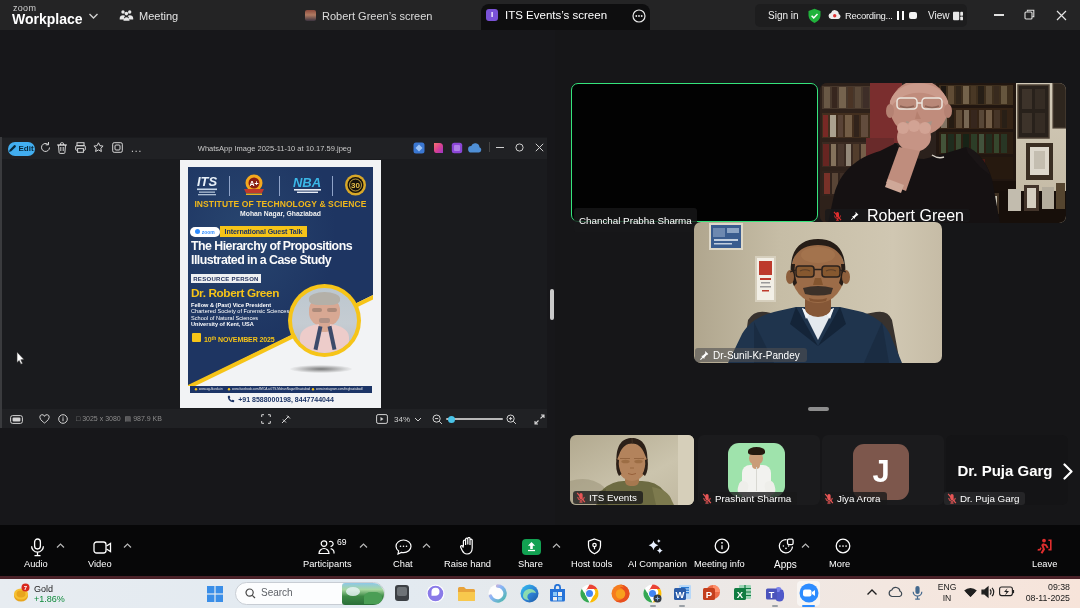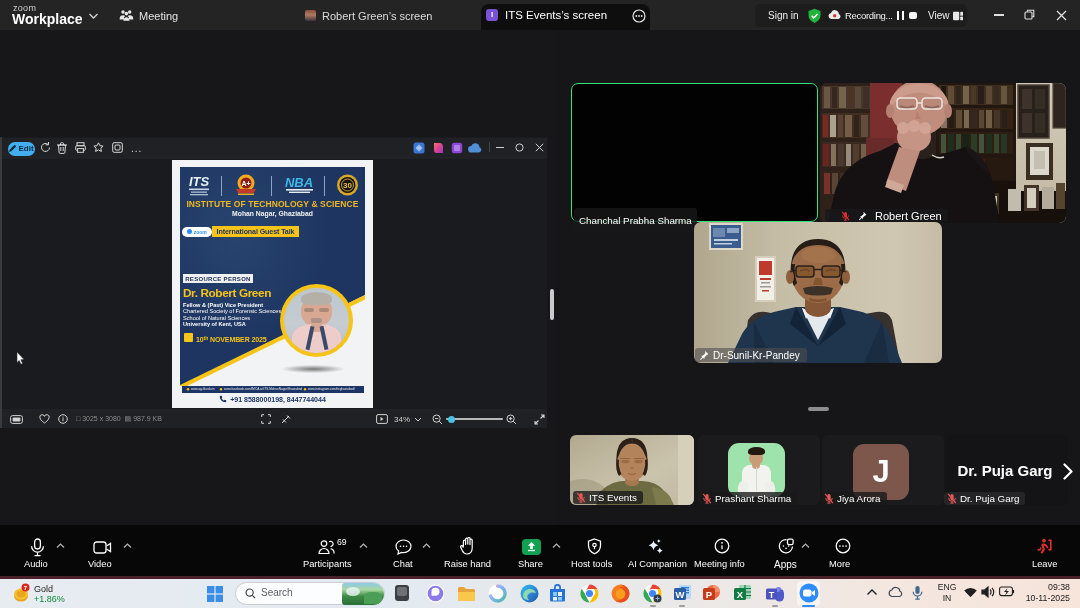--- a/index.html
+++ b/index.html
@@ -94,20 +94,21 @@
         <rect x="2.6" y="6.6" width="5.8" height="3.7" fill="#202124"></rect>
       </svg>
   <svg class="ab" style="left:93px;top:112px" width="11" height="11" viewBox="0 0 11 11" fill="none" stroke="#d8d8d8" stroke-width="1">
         <path d="M5.5.8l1.4 2.9 3.2.4-2.3 2.2.6 3.2-2.9-1.6-2.9 1.6.6-3.2L.9 4.1l3.2-.4z"></path>
       </svg>
   <svg class="ab" style="left:112px;top:112px" width="11" height="11" viewBox="0 0 11 11" fill="none" stroke="#d8d8d8" stroke-width="1">
         <rect x="0.7" y="0.7" width="9.6" height="9.6" rx="1.5"></rect>
         <rect x="3" y="3" width="5" height="5" rx="1"></rect>
       </svg>
   <div class="ab" style="left:131px;top:112.5px;color:#d8d8d8;font-size:10px;letter-spacing:1px">...</div>
+  <div class="ab" style="left:2px;top:108px;width:545px;height:21px;display:flex;align-items:center;justify-content:center;color:#c9c9c9;font-size:7.5px;pointer-events:none">WhatsApp Image 2025-11-10 at 10.17.59.jpeg</div>
   
   <svg class="ab" style="left:413px;top:111.5px" width="12" height="12" viewBox="0 0 12 12">
         <rect x="0.5" y="0.5" width="11" height="11" rx="2.5" fill="#3a77d2"></rect>
         <path d="M2.5 6l3.5-3.5L9.5 6 6 9.5z" fill="#9ec4f5"></path>
       </svg>
   <svg class="ab" style="left:432px;top:111.5px" width="12" height="12" viewBox="0 0 12 12">
         <defs>
           <linearGradient id="dsg" x1="0" y1="0" x2="1" y2="1">
             <stop offset="0" stop-color="#f6736f"></stop>
             <stop offset=".5" stop-color="#d9418f"></stop>
@@ -126,21 +127,21 @@
   <div class="ab" style="left:489px;top:112px;width:1px;height:10px;background:#444"></div>
   <div class="ab" style="left:496px;top:117px;width:8px;height:1.3px;background:#d0d0d0"></div>
   <svg class="ab" style="left:515px;top:113px" width="9" height="9" viewBox="0 0 9 9">
         <circle cx="4.5" cy="4.5" r="3.6" stroke="#d0d0d0" stroke-width="1" fill="none"></circle>
       </svg>
   <svg class="ab" style="left:535px;top:113px" width="9" height="9" viewBox="0 0 9 9">
         <path d="M.8.8l7.4 7.4M8.2.8L.8 8.2" stroke="#d0d0d0" stroke-width="1"></path>
       </svg>
 
   
-  <div class="ab" id="poster" style="left:172px;top:130px;width:201px;height:248px;background:#f2f3f5;overflow:hidden">
+  <div class="ab" id="poster" style="left:180px;top:130px;width:201px;height:248px;background:#f2f3f5;overflow:hidden">
 
     <div class="ab" style="left:8px;top:7px;width:185px;height:219px;background:#203a6d"></div>
 
     <svg class="ab" style="left:8px;top:7px" width="185" height="219" viewBox="0 0 185 219">
           <defs>
             <radialGradient id="pbg" cx="30%" cy="30%">
               <stop offset="0" stop-color="#28456f"></stop>
               <stop offset="1" stop-color="#1e3562"></stop>
             </radialGradient>
           </defs>
@@ -180,20 +181,21 @@
 
     <div class="ab" style="left:0;top:39px;width:201px;text-align:center;color:#f0b81c;font-size:8.5px;font-weight:800;letter-spacing:.1px;white-space:nowrap">INSTITUTE OF TECHNOLOGY &amp; SCIENCE</div>
     <div class="ab" style="left:0;top:50px;width:201px;text-align:center;color:#f2f2f2;font-size:6.8px;font-weight:700">Mohan Nagar, Ghaziabad</div>
 
     <div class="ab" style="left:10px;top:66.5px;width:30px;height:10px;background:#fff;border-radius:5px;display:flex;align-items:center;justify-content:center;gap:1.5px">
           <span style="width:5px;height:5px;border-radius:50%;background:#2d8cff;display:inline-block"></span>
           <span style="color:#2d8cff;font-size:5px;font-weight:700">zoom</span>
         </div>
     <div class="ab" style="left:40px;top:66px;width:87px;height:11px;background:#f6c418;color:#1c3466;font-size:7.1px;font-weight:800;display:flex;align-items:center;justify-content:center;white-space:nowrap;letter-spacing:-.1px">International Guest Talk</div>
 
+    <div class="ab" style="left:11px;top:80px;color:#fbfbfb;font-size:12.4px;font-weight:800;letter-spacing:-0.55px;line-height:13.8px;white-space:nowrap">The Hierarchy of Propositions<br>Illustrated in a Case Study</div>
 
     <div class="ab" style="left:11px;top:114px;width:70px;height:9px;background:#eef0f2;color:#20305c;font-size:6px;font-weight:800;display:flex;align-items:center;justify-content:center;letter-spacing:.3px;white-space:nowrap">RESOURCE PERSON</div>
     <div class="ab" style="left:11px;top:126px;color:#f6c418;font-size:11.8px;font-weight:800;letter-spacing:-.4px;white-space:nowrap">Dr. Robert Green</div>
     <div class="ab" style="left:11px;top:142px;color:#fff;font-size:5.6px;font-weight:700;line-height:6.4px;white-space:nowrap">Fellow &amp; (Past) Vice President<br><span style="font-weight:400">Chartered Society of Forensic Sciences<br>School of Natural Sciences</span><br>University of Kent, USA</div>
 
     <div class="ab" style="left:12px;top:173px;width:9px;height:9px;background:#f6c418;border-radius:1px"></div>
     <div class="ab" style="left:24px;top:174.5px;color:#f6c418;font-size:7px;font-weight:800;letter-spacing:-.1px;white-space:nowrap">10<span style="font-size:5px;vertical-align:2px">th</span> NOVEMBER 2025</div>
 
     <div class="ab" style="left:108px;top:124px;width:73px;height:73px;border-radius:50%;background:#f6c418"></div>
     <div class="ab" style="left:112px;top:128px;width:65px;height:65px;border-radius:50%;background:linear-gradient(180deg,#bcc7cf 0%,#c5ccd2 55%,#b9bec6 100%);overflow:hidden">
@@ -412,21 +414,21 @@
   <circle cx="83" cy="45" r="6" fill="#d2a394"></circle>
         <circle cx="94" cy="43" r="6" fill="#d2a394"></circle>
         <circle cx="105" cy="45" r="6" fill="#d2a394"></circle>
 
   <path d="M79 64 L100 68 86 108 66 100z" fill="#bf8d7d"></path>
   <path d="M68 96 l16 6 -3 8 -16 -6z" fill="#cfa898"></path>
 
   <path d="M112 72 q6 4 12 2" stroke="#d8d2c8" stroke-width="1.5" fill="none"></path>
 </svg>
 </div>
-<div class="lbl" style="left:825px;top:209px;height:13px;padding:0 6px 0 16px;font-size:11px;gap:8px">
+<div class="lbl" style="left:825px;top:209px;height:13px;padding:0 6px 0 8px;font-size:16px;gap:8px">
   <svg width="9" height="10" viewBox="0 0 9 10">
         <rect x="3" y="1" width="3" height="5.5" rx="1.5" fill="#e02e2e"></rect>
         <path d="M1.5 4.5a3 3 0 0 0 6 0M4.5 7.5v1.7M3 9.2h3" stroke="#e02e2e" stroke-width=".9" fill="none"></path>
         <path d="M1 .8l7 8.4" stroke="#e02e2e" stroke-width="1.1"></path>
       </svg>
   <svg width="9" height="10" viewBox="0 0 9 10">
         <path d="M5.5.8l2.9 2.9-.8.8-.3-.3L5 6.5l-.3 1.6-1-1L1.6 9.2l-.7-.7 2.1-2.1-1-1L3.6 5l2.3-2.3-.3-.3z" fill="#fff"></path>
       </svg>
   Robert Green</div>
 
@@ -848,16 +850,16 @@
   <svg class="ab" style="left:981px;top:6px" width="14" height="14" viewBox="0 0 14 14" fill="none" stroke="#1f1f1f" stroke-width="1.2">
         <path d="M1 5.2h2.4L7 2v10L3.4 8.8H1z" fill="#1f1f1f"></path>
         <path d="M9 4.5a3.5 3.5 0 0 1 0 5M11 2.8a6 6 0 0 1 0 8.4"></path>
       </svg>
   <svg class="ab" style="left:999px;top:7px" width="16" height="11" viewBox="0 0 16 11" fill="none" stroke="#1f1f1f" stroke-width="1.1">
         <rect x=".6" y="1" width="12.8" height="8.6" rx="2"></rect>
         <path d="M14.4 4v3.2" stroke-width="1.4"></path>
         <path d="M8.5 2.2L5 6h2.5L6 9.4 10 5H7.3z" fill="#1f1f1f" stroke="none"></path>
       </svg>
   <div class="ab" style="left:1040px;top:3px;width:30px;text-align:right;font-size:8.8px;color:#1a1a1a">09:38</div>
-  <div class="ab" style="left:1018px;top:14px;width:52px;text-align:right;font-size:8.8px;color:#1a1a1a">10-11-2025</div>
+  <div class="ab" style="left:1018px;top:14px;width:52px;text-align:right;font-size:8.8px;color:#1a1a1a">08-11-2025</div>
 </div>
 
 </div>
 
 </body></html>

